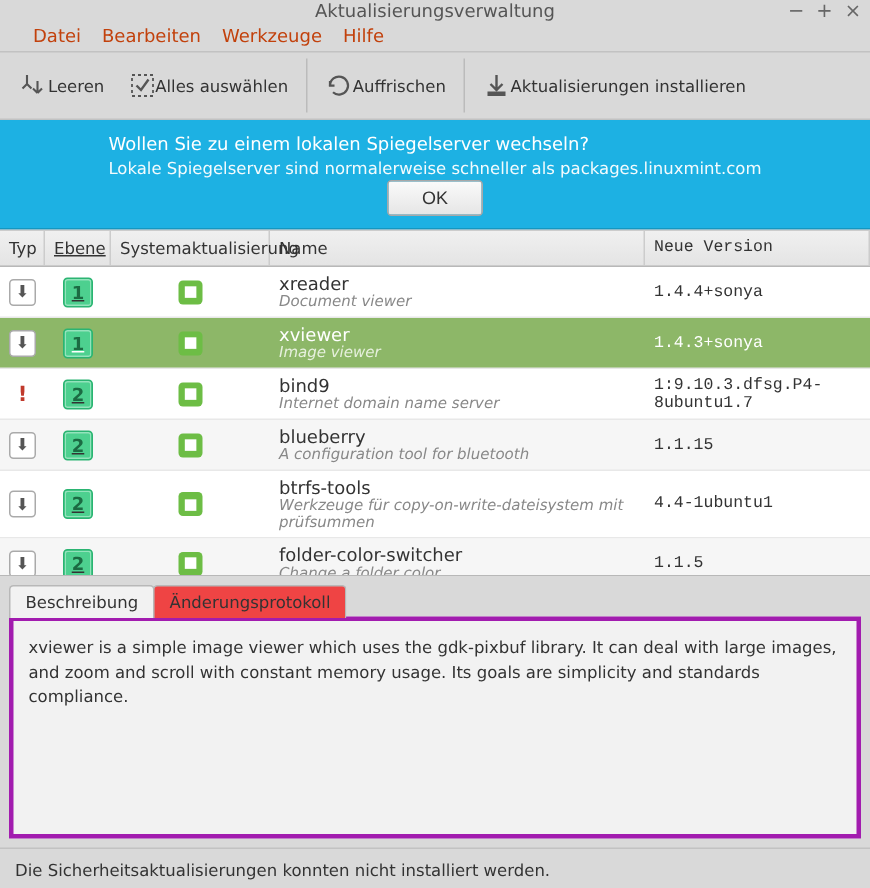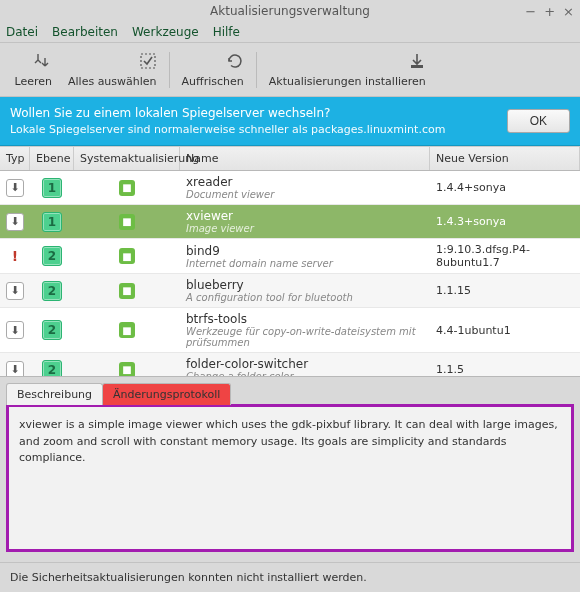--- a/index.html
+++ b/index.html
@@ -5,44 +5,44 @@
   * { box-sizing: border-box; margin: 0; padding: 0; }
   body { font-family: "DejaVu Sans", Arial, sans-serif; font-size: 12px; color: #333; background: #d9d9d9; width: 580px; height: 592px; overflow: hidden; }
   
   .window { background: #d9d9d9; height: 100%; display: flex; flex-direction: column; }
   
   .titlebar { display: flex; align-items: center; justify-content: center; height: 22px; position: relative; background: #d9d9d9; }
   .titlebar-title { color: #555; font-size: 12px; }
   .titlebar-controls { position: absolute; right: 6px; display: flex; gap: 8px; color: #666; }
   .titlebar-controls span { cursor: pointer; font-size: 13px; line-height: 1; }
   
-  .menubar { display: flex; gap: 14px; padding: 3px 6px; font-size: 12px; color: #14532d; border-bottom: 1px solid #c2c2c2; }
+  .menubar { display: flex; gap: 14px; padding: 3px 22px; font-size: 12px; color: #c2410c; border-bottom: 1px solid #c2c2c2; }
   .menubar span { cursor: pointer; }
   
   .toolbar { display: flex; align-items: center; padding: 4px 6px; border-bottom: 1px solid #c2c2c2; }
-  .tool-btn { display: flex; flex-direction: column; align-items: flex-end; padding: 4px 8px; cursor: pointer; min-width: 54px; }
+  .tool-btn { display: flex; align-items: flex-start; padding: 4px 8px; cursor: pointer; min-width: 54px; }
   .tool-btn .icon { font-size: 16px; color: #444; height: 20px; display: flex; align-items: center; justify-content: center; }
   .tool-btn .label { font-size: 11px; margin-top: 4px; }
   .tool-wide { min-width: 100px; }
   .tool-wider { min-width: 160px; }
   .toolbar-sep { width: 1px; height: 36px; background: #bbb; margin: 0 4px; }
   
-  .infobar { background: #1db1e3; color: #fff; padding: 8px 10px; display: flex; align-items: center; justify-content: space-between; border-bottom: 1px solid #1497c1; }
+  .infobar { background: #1db1e3; color: #fff; padding: 8px 10px; display: flex; align-items: center; justify-content: space-between; border-bottom: 1px solid #1497c1; flex-direction: column; }
   .infobar-text { font-size: 12px; line-height: 1.4; }
   .infobar-sub { font-size: 11px; opacity: .95; }
   .ok-btn { background: linear-gradient(#fafafa,#e6e6e6); border: 1px solid #a8a8a8; border-radius: 3px; padding: 4px 22px; font-size: 12px; cursor: pointer; color: #333; }
   
   .table-wrap { flex: 0 0 auto; }
   .thead { display: flex; background: linear-gradient(#f0f0f0,#e4e4e4); border-top: 1px solid #ccc; border-bottom: 1px solid #b8b8b8; font-size: 11px; color: #333; }
   .thead > div { padding: 5px 6px; border-right: 1px solid #ccc; }
   .col-typ { width: 30px; }
-  .col-ebene { width: 44px; }
+  .col-ebene { width: 44px; text-decoration: underline; }
   .col-sys { width: 106px; text-align: left; }
   .col-name { flex: 1; }
-  .col-ver { width: 150px; }
+  .col-ver { width: 150px; font-family: Liberation Mono, monospace; }
   
   .rows { height: 206px; overflow-y: auto; overflow-x: hidden; background: #fff; border-bottom: 1px solid #b8b8b8; }
   .row { display: flex; align-items: center; border-bottom: 1px solid #e8e8e8; min-height: 32px; font-size: 11px; }
   .row:nth-child(even) { background: #f6f6f6; }
   .row.selected { background: #8db768; color: #fff; }
   .row > div { padding: 4px 6px; }
   .row .col-typ, .row .col-ebene, .row .col-sys { display: flex; justify-content: center; }
   .row .col-name .pkg { font-size: 12px; color: #333; }
   .row.selected .col-name .pkg { color: #fff; }
   .row .col-name .desc { font-size: 10px; color: #888; font-style: italic; }

